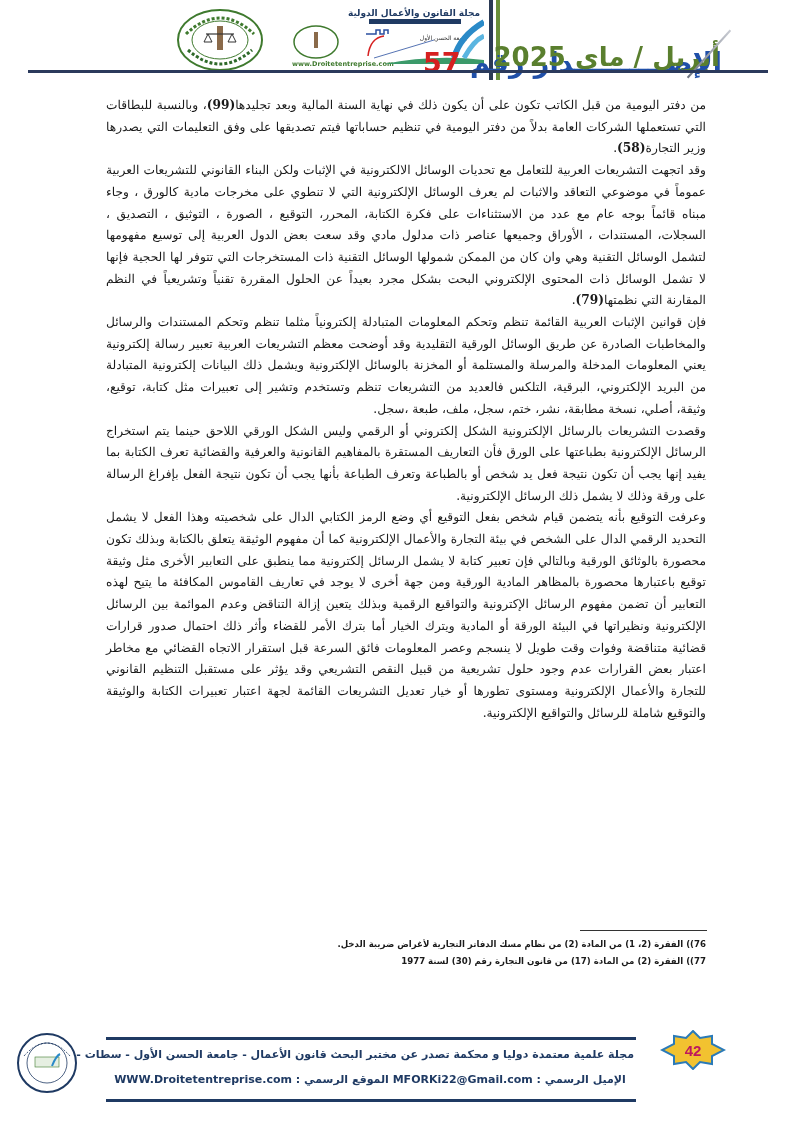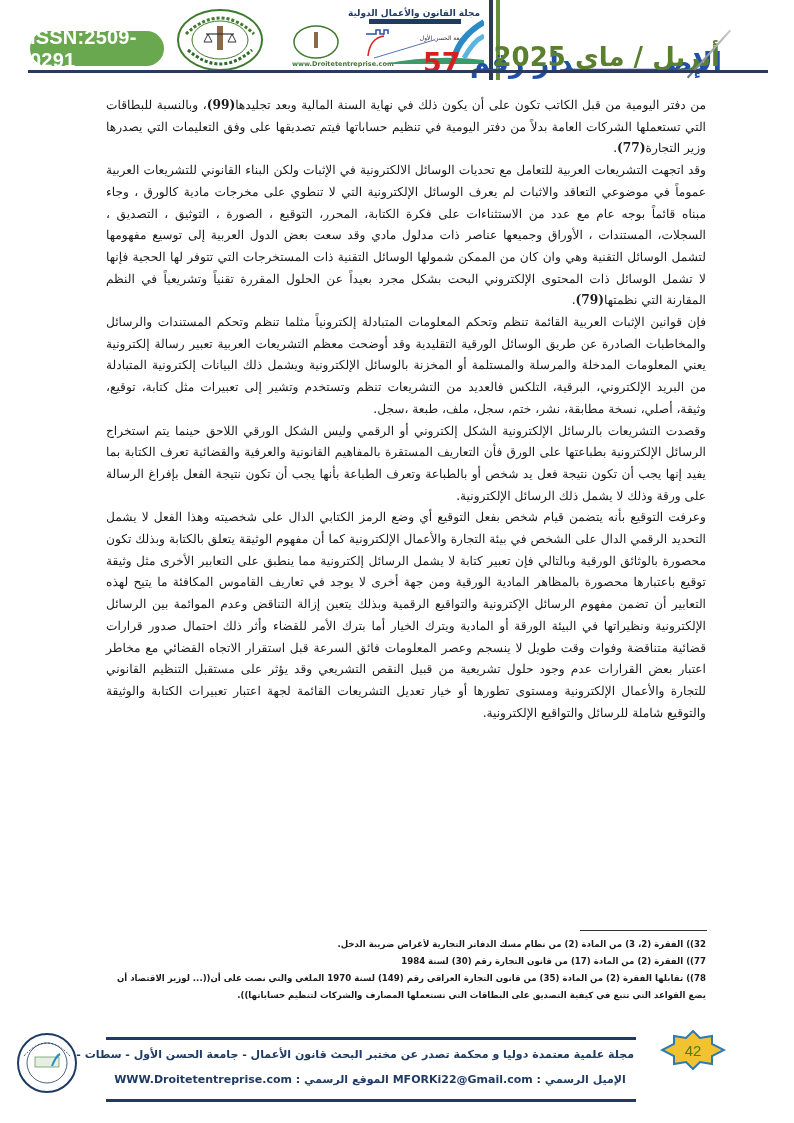--- a/index.html
+++ b/index.html
@@ -35,34 +35,33 @@
   .fn-rule { position: absolute; left: 580px; top: 930px; width: 127px; height: 1px; background: #333; }
   .footnotes { position: absolute; left: 106px; top: 936px; width: 600px; direction: rtl; text-align: right;
                font-family: "DejaVu Sans", sans-serif; font-size: 8.6px; line-height: 17px; }
   .footnotes .fn { margin: 0; }
   .footnotes .fn.bold { font-weight: bold; }
 
   
   .page-star { position: absolute; left: 660px; top: 1030px; width: 66px; height: 40px; }
   .page-num { position: absolute; left: 660px; top: 1030px; width: 66px; height: 40px;
               display: flex; align-items: center; justify-content: center;
-              font-family: "Liberation Sans", sans-serif; font-size: 15px; font-weight: normal; color: #4d7c0f; }
+              font-family: "Liberation Sans", sans-serif; font-size: 15px; font-weight: bold; color: #be185d; }
   .footer-rule-top { position: absolute; left: 106px; top: 1037px; width: 530px; height: 3px; background: #1f3a63; }
   .footer-line1 { position: absolute; left: 106px; top: 1048px; width: 528px; direction: rtl; text-align: right;
                   font-size: 11px; font-weight: bold; color: #1f3a63; white-space: nowrap; }
   .footer-line2 { position: absolute; left: 106px; top: 1073px; width: 528px; direction: rtl; text-align: center;
                   font-size: 11px; font-weight: bold; color: #1f3a63; white-space: nowrap; }
   .footer-rule-bottom { position: absolute; left: 106px; top: 1099px; width: 530px; height: 3px; background: #1f3a63; }
   .footer-seal { position: absolute; left: 16px; top: 1032px; width: 62px; height: 62px; }
 </style>
 </head>
 <body>
 
 <div class="header">
-  <div class="issn-badge">ISSN:2509-0291</div>
 
   <svg class="lab-seal" viewBox="0 0 88 64">
     <ellipse cx="44" cy="32" rx="42" ry="30" fill="#fff" stroke="#3f7a2e" stroke-width="2"></ellipse>
     <ellipse cx="44" cy="32" rx="28" ry="19" fill="none" stroke="#3f7a2e" stroke-width="1"></ellipse>
     <rect x="41" y="18" width="6" height="24" fill="#8a6a4a"></rect>
     <line x1="30" y1="26" x2="58" y2="26" stroke="#333" stroke-width="1.2"></line>
     <path d="M28 34 L32 26 L36 34 Z" fill="none" stroke="#333" stroke-width="1"></path>
     <path d="M52 34 L56 26 L60 34 Z" fill="none" stroke="#333" stroke-width="1"></path>
     <path d="M10 26 Q44 -6 78 26" fill="none" stroke="#3f7a2e" stroke-width="3" stroke-dasharray="3 2"></path>
     <path d="M12 42 Q44 70 76 42" fill="none" stroke="#2f6a2a" stroke-width="3" stroke-dasharray="3 2"></path>
@@ -90,35 +89,34 @@
     <span>الإصــــــــــدار رقم</span>
     <span class="num">57</span>
   </div>
   <div class="date-line">أبريل / ماي 2025</div>
   <div class="diag-line"></div>
   <div class="header-rule"></div>
 </div>
 
 <div class="content">
   <p>
-    <span>من دفتر اليومية من قبل الكاتب تكون على أن يكون ذلك في نهاية السنة المالية وبعد تجليدها</span><span class="ref">(99)</span><span>، وبالنسبة للبطاقات التي تستعملها الشركات العامة بدلاً من دفتر اليومية في تنظيم حساباتها فيتم تصديقها على وفق التعليمات التي يصدرها وزير التجارة</span><span class="ref">(77)</span><span>.</span>
+    <span>من دفتر اليومية من قبل الكاتب تكون على أن يكون ذلك في نهاية السنة المالية وبعد تجليدها</span><span class="ref">(99)</span><span>، وبالنسبة للبطاقات التي تستعملها الشركات العامة بدلاً من دفتر اليومية في تنظيم حساباتها فيتم تصديقها على وفق التعليمات التي يصدرها وزير التجارة</span><span class="ref">(58)</span><span>.</span>
   </p>
   <p>
     <span>وقد اتجهت التشريعات العربية للتعامل مع تحديات الوسائل الالكترونية في الإثبات ولكن البناء القانوني للتشريعات العربية عموماً في موضوعي التعاقد والاثبات لم يعرف الوسائل   الإلكترونية التي لا تنطوي على مخرجات مادية كالورق ، وجاء مبناه قائماً بوجه عام مع عدد من الاستثناءات على فكرة الكتابة، المحرر، التوقيع ، الصورة ، التوثيق ، التصديق ، السجلات، المستندات ، الأوراق وجميعها عناصر ذات مدلول مادي وقد سعت بعض الدول العربية إلى توسيع مفهومها لتشمل الوسائل التقنية وهي وان كان من الممكن شمولها الوسائل التقنية ذات المستخرجات التي تتوفر لها الحجية فإنها لا تشمل الوسائل ذات المحتوى الإلكتروني البحت بشكل مجرد بعيداً عن الحلول المقررة تقنياً وتشريعياً في النظم المقارنة التي نظمتها</span><span class="ref">(79)</span><span>.</span>
   </p>
   <p>فإن قوانين الإثبات العربية القائمة تنظم وتحكم المعلومات المتبادلة إلكترونياً مثلما تنظم وتحكم المستندات والرسائل والمخاطبات الصادرة عن طريق الوسائل الورقية التقليدية وقد أوضحت معظم التشريعات العربية تعبير رسالة إلكترونية يعني المعلومات المدخلة والمرسلة والمستلمة أو المخزنة بالوسائل الإلكترونية ويشمل ذلك  البيانات إلكترونية المتبادلة من البريد الإلكتروني، البرقية، التلكس فالعديد من التشريعات تنظم وتستخدم وتشير إلى تعبيرات  مثل كتابة، توقيع، وثيقة، أصلي، نسخة مطابقة، نشر، ختم، سجل، ملف، طبعة ،سجل.</p>
   <p>وقصدت التشريعات بالرسائل الإلكترونية الشكل إلكتروني أو الرقمي وليس الشكل الورقي اللاحق حينما يتم استخراج الرسائل الإلكترونية بطباعتها على الورق فأن التعاريف  المستقرة بالمفاهيم القانونية والعرفية والقضائية تعرف الكتابة بما يفيد إنها يجب أن تكون نتيجة فعل يد شخص أو بالطباعة وتعرف الطباعة بأنها يجب أن تكون نتيجة الفعل بإفراغ الرسالة  على ورقة وذلك لا يشمل ذلك الرسائل الإلكترونية.</p>
   <p>وعرفت التوقيع  بأنه يتضمن  قيام شخص بفعل التوقيع أي وضع الرمز الكتابي الدال على شخصيته وهذا الفعل لا يشمل التحديد الرقمي الدال على الشخص في بيئة التجارة والأعمال الإلكترونية كما أن مفهوم الوثيقة يتعلق بالكتابة وبذلك تكون محصورة بالوثائق الورقية وبالتالي فإن تعبير كتابة لا يشمل الرسائل إلكترونية مما ينطبق على التعابير الأخرى مثل وثيقة توقيع باعتبارها محصورة بالمظاهر المادية الورقية ومن جهة أخرى لا يوجد في تعاريف القاموس المكافئة ما يتيح لهذه التعابير أن تضمن مفهوم الرسائل الإكترونية والتواقيع الرقمية وبذلك يتعين إزالة التناقض وعدم الموائمة  بين الرسائل الإلكترونية ونظيراتها في البيئة الورقة أو المادية ويترك الخيار أما بترك الأمر للقضاء وأثر ذلك احتمال صدور قرارات قضائية متناقضة وفوات وقت طويل لا ينسجم وعصر المعلومات فائق السرعة قبل استقرار الاتجاه القضائي مع مخاطر اعتبار بعض القرارات عدم وجود حلول تشريعية من قبيل النقص التشريعي وقد يؤثر على مستقبل التنظيم القانوني للتجارة والأعمال الإلكترونية ومستوى تطورها  أو خيار تعديل التشريعات القائمة لجهة اعتبار تعبيرات الكتابة والوثيقة والتوقيع شاملة للرسائل والتواقيع الإلكترونية.</p>
 </div>
 
 <div class="fn-rule"></div>
 <div class="footnotes">
-  <p class="fn bold">32)) الفقرة (2، 3) من المادة (2) من نظام مسك الدفاتر التجارية لأغراض ضريبة الدخل.</p>
-  <p class="fn bold">77)) الفقرة (2) من المادة (17) من قانون التجارة رقم (30) لسنة 1984</p>
-  <p class="fn bold">78)) تقابلها الفقرة (2) من المادة (35) من قانون التجارة العراقي رقم (149) لسنة 1970 الملغي والتي نصت على أن((... لوزير الاقتصاد أن يضع القواعد التي تتبع في كيفية التصديق على البطاقات التي تستعملها المصارف والشركات لتنظيم حساباتها)).</p>
+  <p class="fn bold">76)) الفقرة (2، 1) من المادة (2) من نظام مسك الدفاتر التجارية لأغراض ضريبة الدخل.</p>
+  <p class="fn bold">77)) الفقرة (2) من المادة (17) من قانون التجارة رقم (30) لسنة 1977</p>
 </div>
 
 <svg class="page-star" viewBox="0 0 66 40">
   <polygon points="33,1 40,8 52,6 52,14 64,20 52,26 52,34 40,32 33,39 26,32 14,34 14,26 2,20 14,14 14,6 26,8" fill="#f2c230" stroke="#2a7ab8" stroke-width="2"></polygon>
 </svg>
 <div class="page-num">42</div>
 
 <div class="footer-rule-top"></div>
 <div class="footer-line1">مجلة علمية معتمدة  دوليا و محكمة تصدر عن مختبر البحث قانون الأعمال - جامعة الحسن الأول - سطات - المغرب</div>
 <div class="footer-line2">الإميل الرسمي :  MFORKi22@Gmail.com الموقع الرسمي : WWW.Droitetentreprise.com</div>

